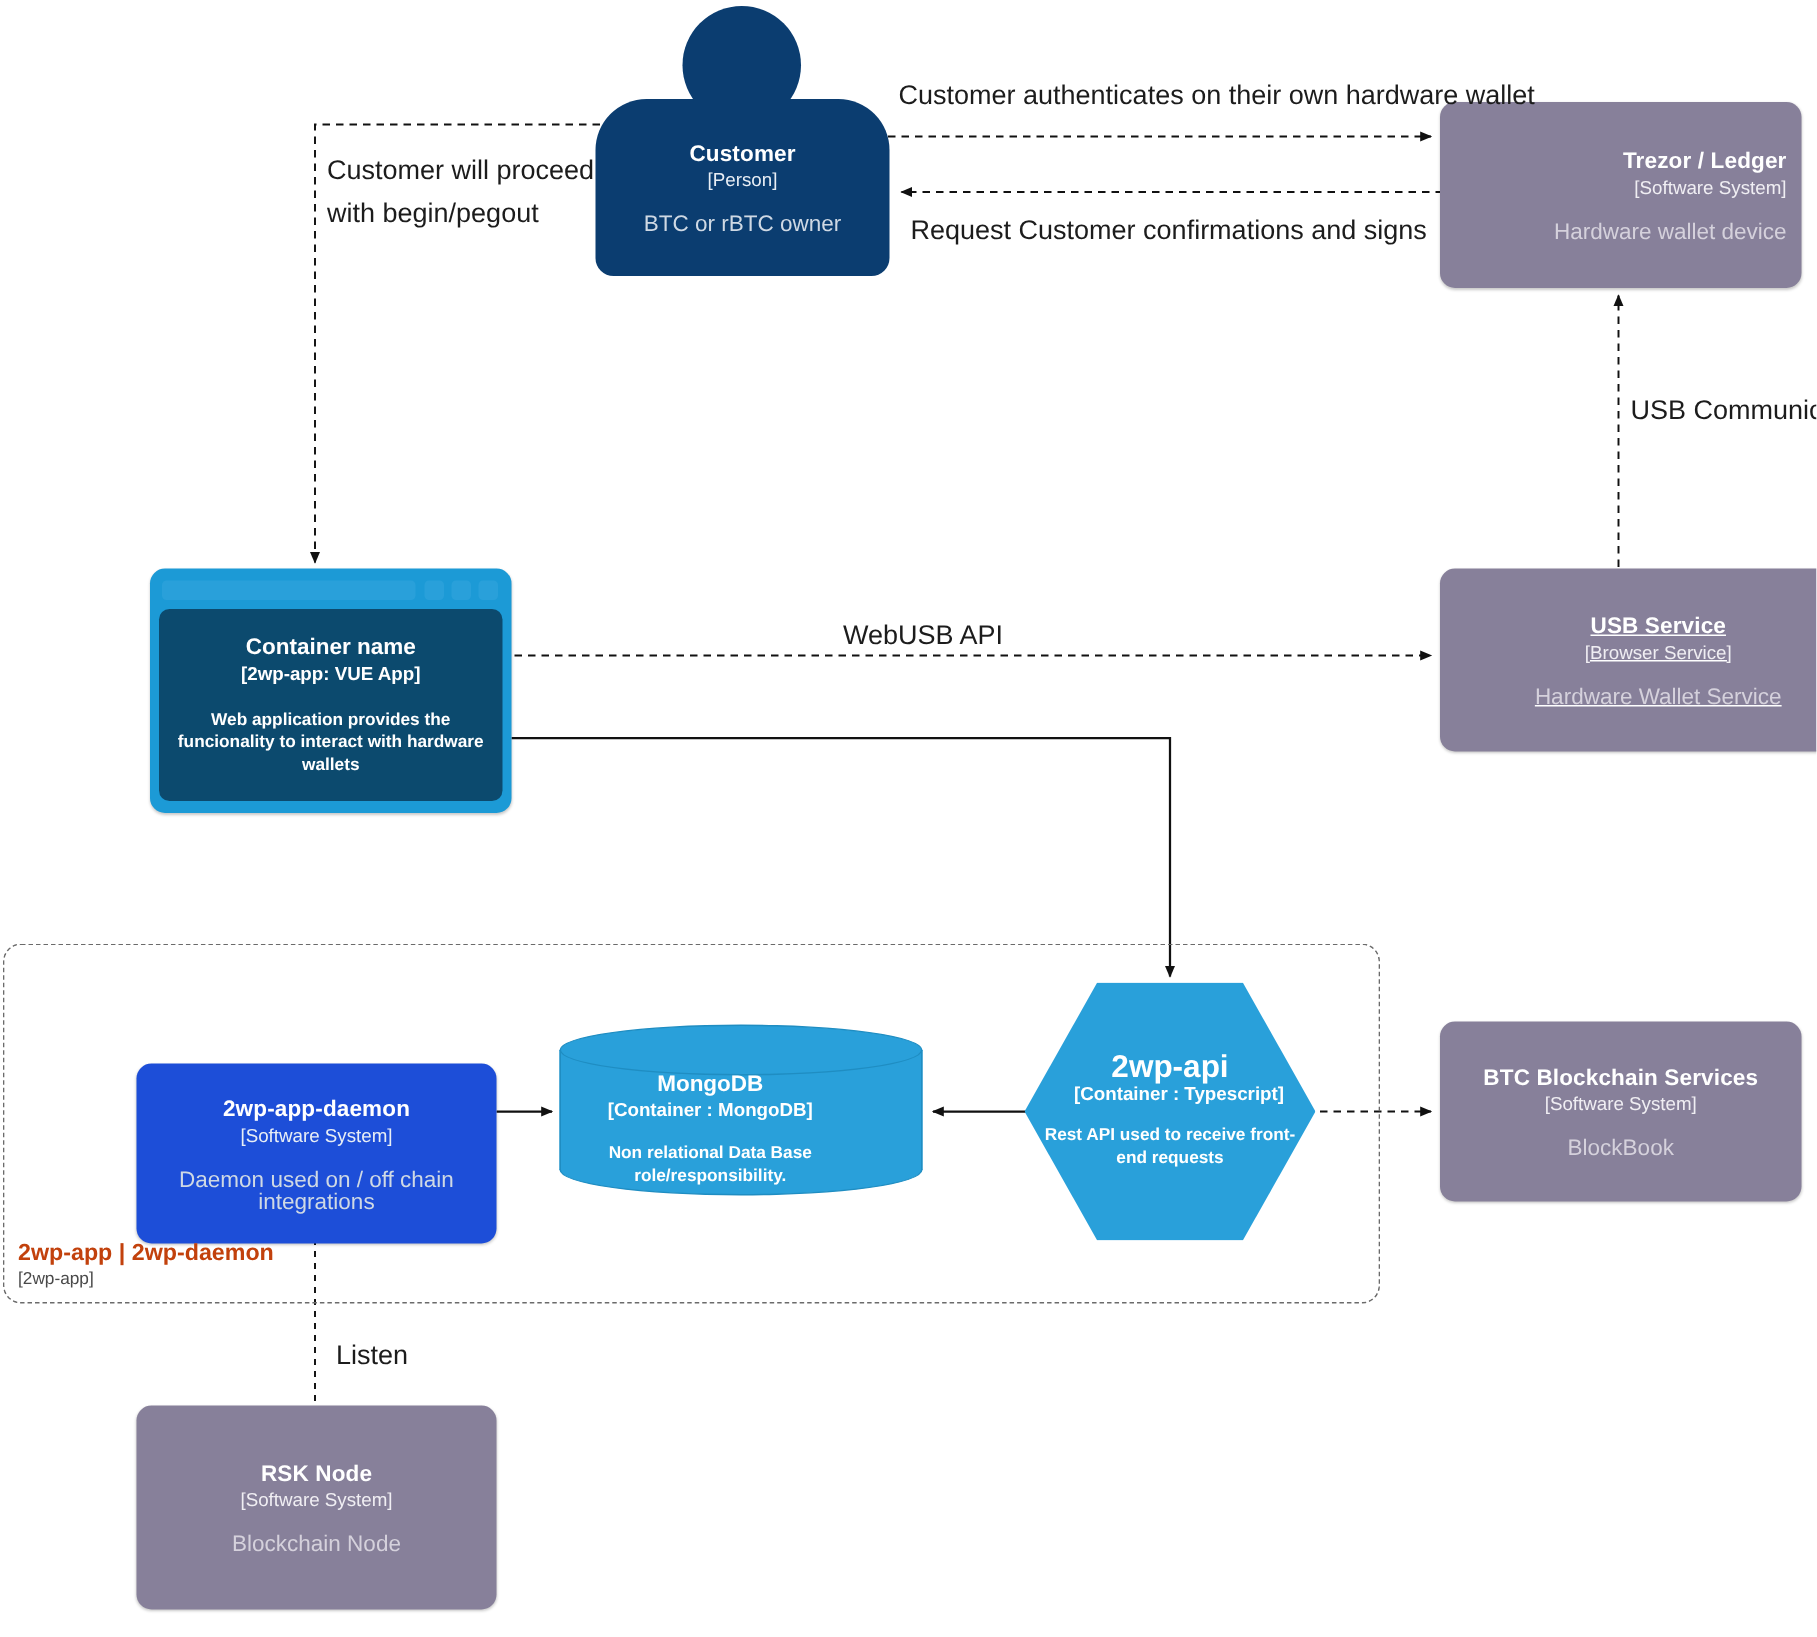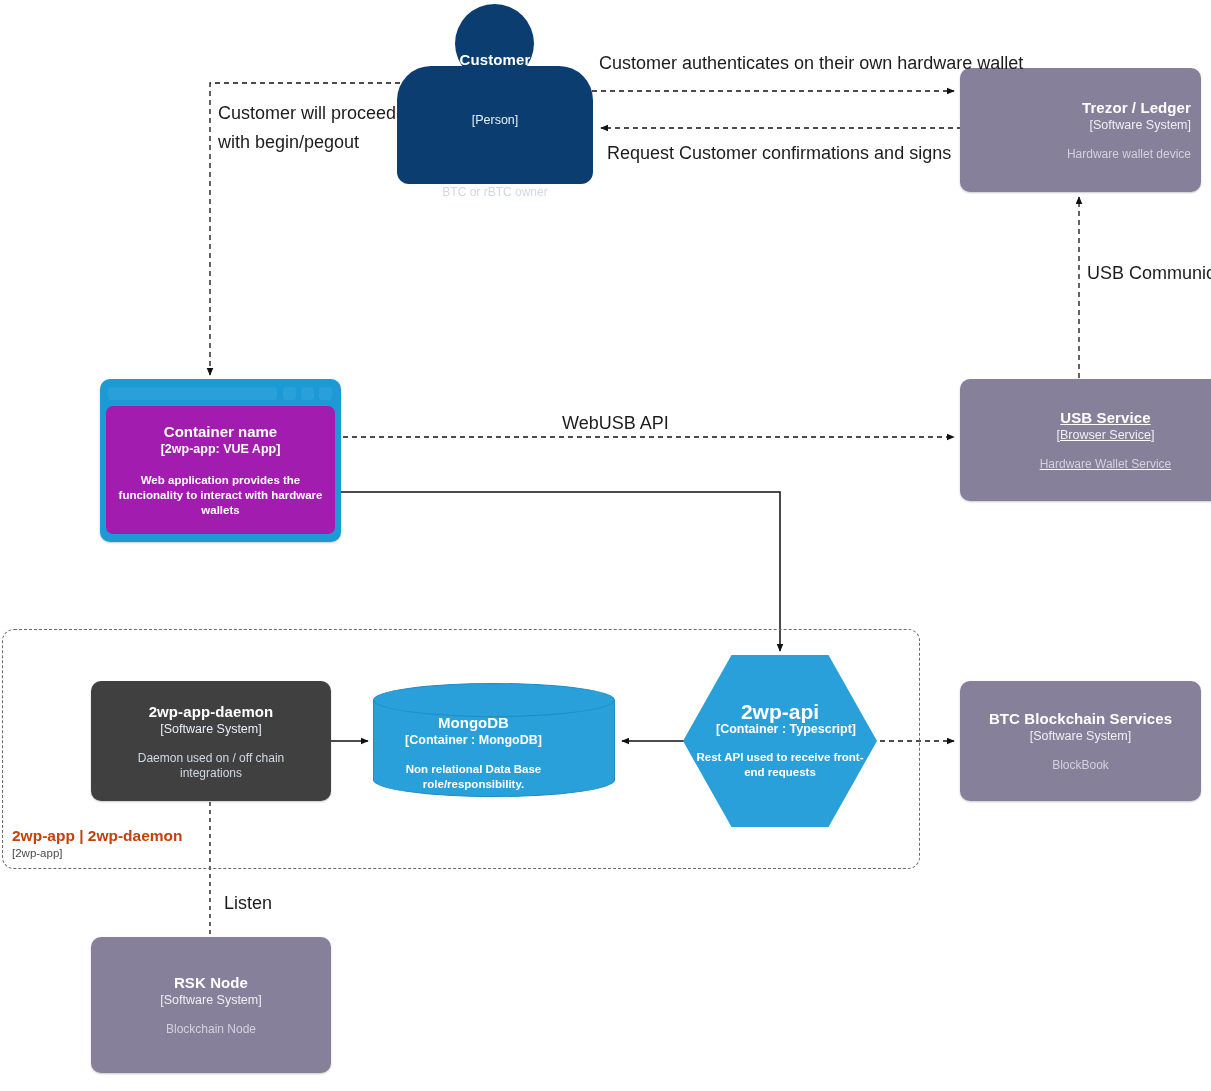--- a/index.html
+++ b/index.html
@@ -34,43 +34,42 @@
     font-size:15px;
     line-height:19px;
     letter-spacing:.1px;
   }
   .node .sub{
     font-size:12.5px;
     line-height:17px;
     font-weight:normal;
   }
   .node .desc{
-    font-size:12px;
+    font-size:15px;
     line-height:15px;
     margin-top:13px;
     max-width:94%;
   }
   
   .c-person{background:#0B3D70;}
-  .c-dark{background:#404040;}
+  .c-dark{background:#1d4ed8;margin-top:28px;}
   .c-ext{background:#87809A;}
 
   .c-person .sub,.c-dark .sub{color:#e8eef5;font-weight:normal;}
   .c-person .desc,.c-dark .desc{color:#cfd9e4;}
   .c-ext .sub{color:#f0eef3;}
   .c-ext .desc{color:#d5d1dc;}
 
   .rounded{border-radius:10px;box-shadow:0 1px 2px rgba(0,0,0,.22);}
 
   
   #person-customer{
     left:397px;top:66px;width:196px;height:118px;
     border-radius:34px 34px 12px 12px;
     z-index:5;
-    gap:43px;
   }
   #person-head{
     position:absolute;left:455px;top:4px;width:79px;height:79px;
     border-radius:50%;background:#0B3D70;z-index:4;
   }
 
   
   #browser-vueapp{
     position:absolute;left:100px;top:379px;width:241px;height:163px;
     background:#1C9AD6;border-radius:10px;
@@ -82,21 +81,21 @@
     position:relative;height:17px;display:flex;align-items:center;
     justify-content:flex-end;gap:5px;padding-right:3px;
   }
   #browser-urlbar{
     position:absolute;left:2px;top:2px;right:58px;height:13px;
     background:#29A0DA;border-radius:3px;
   }
   .browser-dot{width:13px;height:13px;border-radius:3px;background:#29A0DA;}
   #browser-body{
     position:absolute;left:6px;right:6px;top:27px;bottom:8px;
-    background:#a21caf;border-radius:7px;
+    background:#0c4a6e;border-radius:7px;
     display:flex;flex-direction:column;align-items:center;justify-content:center;
     text-align:center;padding:4px 8px;box-sizing:border-box;
   }
   #browser-body .ttl{font-weight:bold;font-size:15px;line-height:19px;color:#fff;}
   #browser-body .sub{font-weight:bold;font-size:12.5px;line-height:17px;color:#fff;}
   #browser-body .desc{font-weight:bold;font-size:11.5px;line-height:15px;color:#fff;margin-top:15px;}
 
   
   #db-mongodb{
     position:absolute;left:373px;top:683px;width:242px;height:114px;z-index:5;

